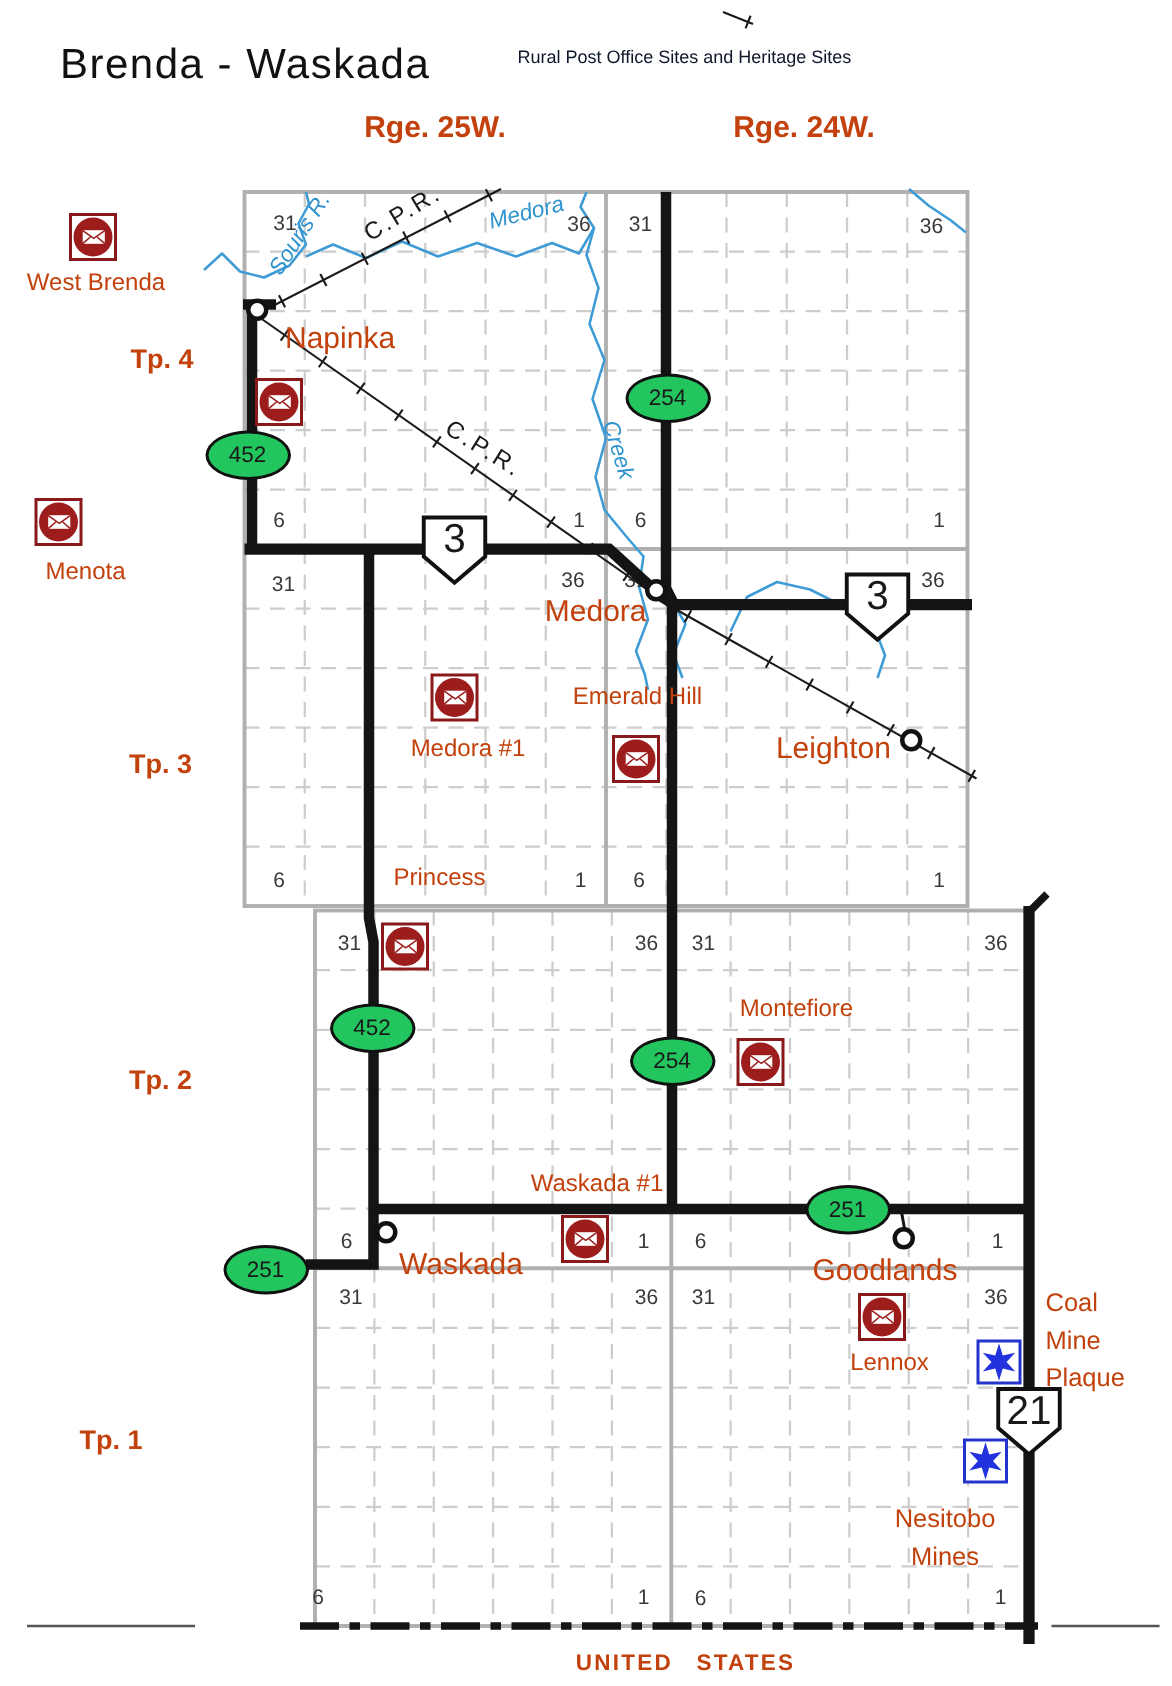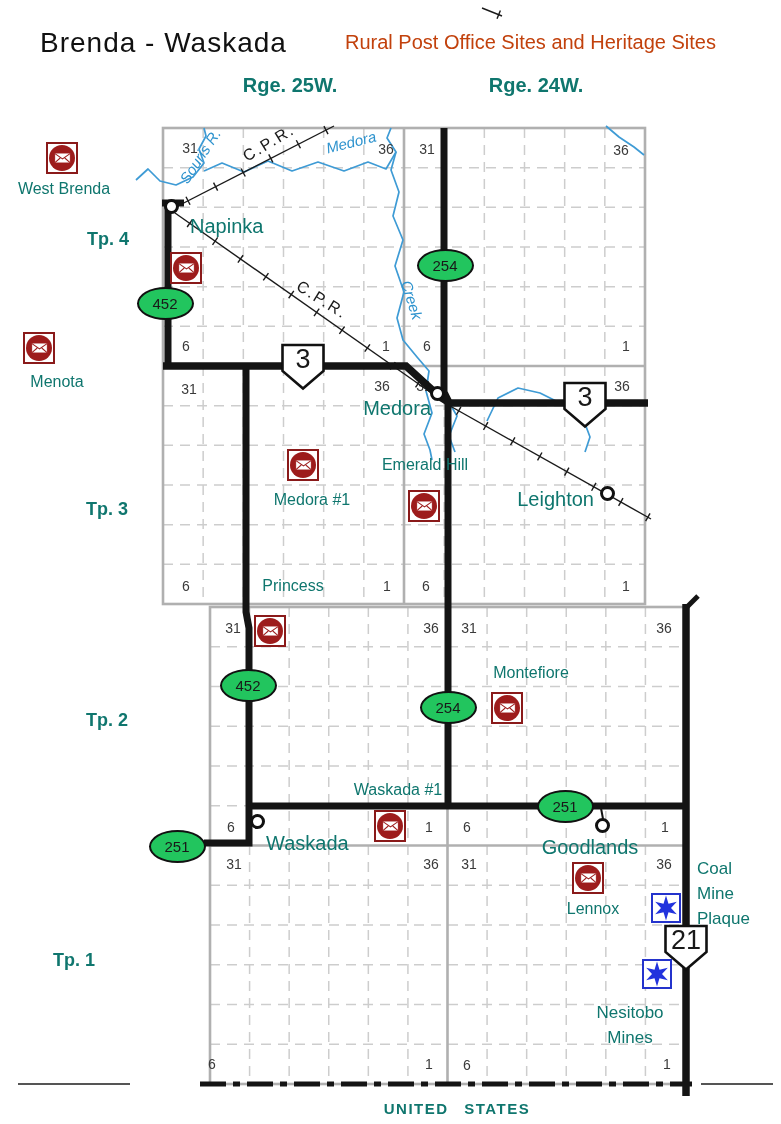--- a/index.html
+++ b/index.html
@@ -1,21 +1,21 @@
 <!DOCTYPE html>
 <html><head>
 <meta charset="utf-8">
 <style>
   html,body{margin:0;padding:0;background:#fff;}
   #map{position:relative;width:781px;height:1124px;background:#fff;overflow:hidden;
        font-family:"Liberation Sans", sans-serif;color:#191919;}
   #gfx{position:absolute;left:0;top:0;}
-  .lbl{position:absolute;white-space:nowrap;color:#0f766e;}
+  .lbl{position:absolute;white-space:nowrap;color:#c2410c;}
   .title{font-size:28px;letter-spacing:1px;color:#111;}
-  .subtitle{font-size:20px;color:#c2410c;}
+  .subtitle{font-size:12px;color:#0f172a;}
   .range-label{font-size:20px;font-weight:bold;transform:translateX(-50%);}
   .tp-label{font-size:18px;font-weight:bold;transform:translateX(-50%);text-align:right;}
   .town-label{font-size:20px;}
   .po-label{font-size:16px;}
   .her-label{font-size:17px;line-height:25px;}
   .water{font-style:italic;color:#2e93ce;font-size:15px;}
   .rail{font-size:16px;letter-spacing:2px;color:#191919;}
   .border-label{font-size:15px;font-weight:bold;letter-spacing:1.5px;word-spacing:10px;transform:translateX(-50%);}
   .town-dot{position:absolute;width:9px;height:9px;border:3.5px solid #111;border-radius:50%;background:#fff;}
   .po-box{position:absolute;width:28px;height:28px;border:2px solid #8a1a1a;background:#fff;

